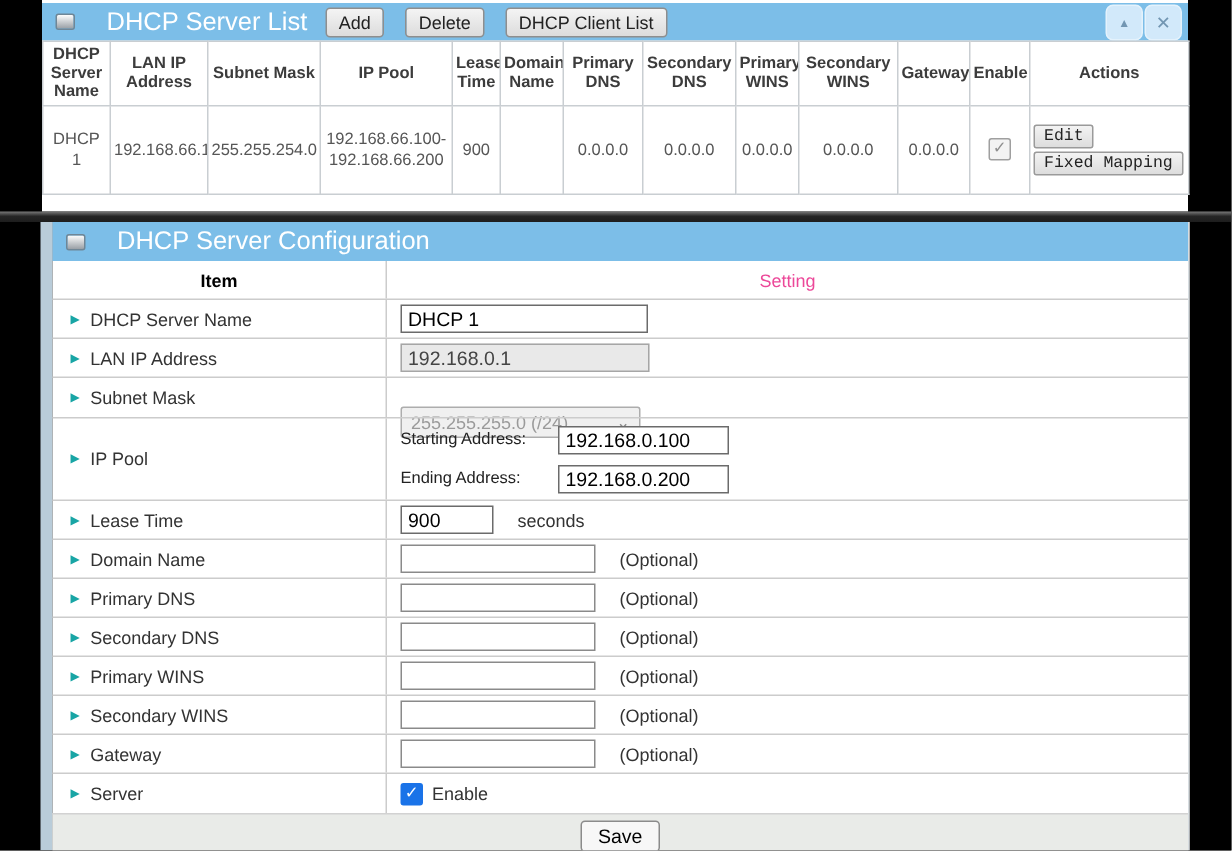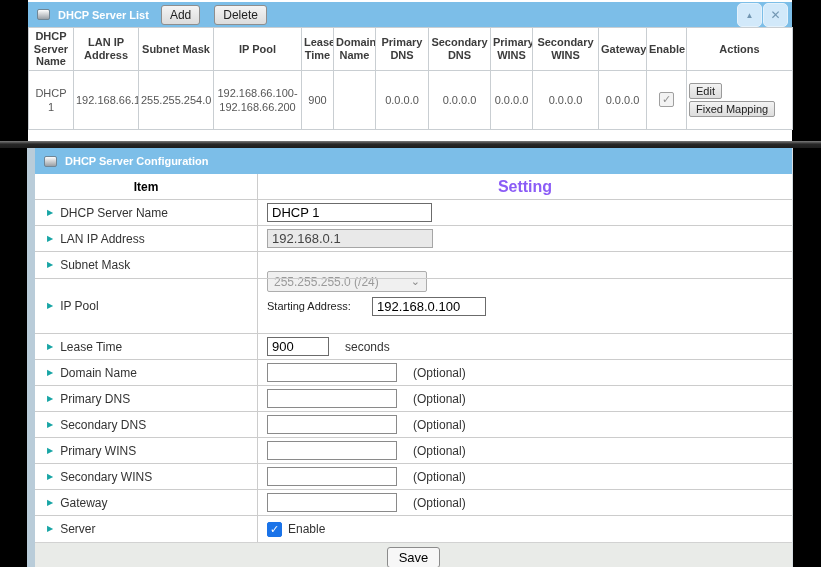--- a/index.html
+++ b/index.html
@@ -4,57 +4,57 @@
 <style>
   html,body{margin:0;padding:0;}
   body{background:#000;font-family:"Liberation Sans","DejaVu Sans",sans-serif;}
   #screen{position:relative;width:821px;height:567px;background:#000;overflow:hidden;}
 
   
   .top-region{position:absolute;left:28px;top:0;width:764px;height:141px;background:#fff;}
   .titlebar{position:absolute;left:0;top:2px;right:0;height:25px;background:#7cbee8;display:flex;align-items:center;}
   .panel-icon{width:11px;height:9px;margin-left:9px;border:1px solid #6f8696;border-radius:2px;
               background:linear-gradient(180deg,#fdfdfd 0%,#9aa0a6 100%);flex:0 0 auto;}
-  .tb-title{color:#fff;font-size:11px;font-weight:bold;margin-left:8px;white-space:nowrap;}
+  .tb-title{color:#fff;font-size:17px;font-weight:normal;margin-left:21px;white-space:nowrap;}
   .tb-btn{margin-left:14px;height:20px;padding:0 8px;background:linear-gradient(180deg,#f4f4f4,#dcdcdc);
           border:1px solid #8e8e8e;border-radius:3px;font-size:12px;color:#222;white-space:nowrap;
           display:inline-flex;align-items:center;cursor:pointer;}
   .tb-btn.first{margin-left:12px;}
   .win-btn{position:absolute;top:1px;width:23px;height:22px;background:#d2e9fa;border:1px solid #e4f2fc;
            border-radius:5px;color:#7296b2;display:flex;align-items:center;justify-content:center;cursor:pointer;}
   .win-collapse{right:30px;font-size:8px;}
   .win-close{right:4px;font-size:12px;font-weight:bold;}
 
   table.list{position:absolute;left:0;top:27px;width:764px;border-collapse:collapse;table-layout:fixed;}
   table.list th,table.list td{border:1px solid #c9ced2;overflow:hidden;}
   table.list th{height:36px;font-size:11px;font-weight:bold;color:#3c3c3c;text-align:center;
                 padding:2px 2px;line-height:1.15;background:#fff;}
   table.list td{height:56px;font-size:11px;color:#565656;text-align:center;padding:1px 2px;line-height:1.3;background:#fff;}
-  td.actions-cell{text-align:left;padding-left:7px;vertical-align:middle;}
+  td.actions-cell{text-align:left;padding-left:7px;vertical-align:middle;font-family:Liberation Mono, monospace;}
   .btn-sm{display:block;width:fit-content;margin:2px 0;background:linear-gradient(180deg,#f3f3f3,#ddd);
           border:1px solid #9a9a9a;border-radius:2px;font-size:11px;color:#222;padding:1px 6px;
           white-space:nowrap;cursor:pointer;font-family:inherit;}
   .cb{width:13px;height:13px;border-radius:2px;font-size:11px;line-height:13px;text-align:center;}
   .cb-disabled{margin:0 auto;background:#f3f3f3;border:1px solid #9f9f9f;color:#8f8f8f;}
 
   
   .separator{position:absolute;left:0;top:141px;width:821px;height:7px;
              background:linear-gradient(180deg,#7a7a7a 0%,#262626 45%,#1d1d1d 100%);}
 
   
   .left-strip{position:absolute;left:27px;top:148px;width:8px;height:419px;background:#b9ccd9;}
   .panel2{position:absolute;left:35px;top:148px;width:757px;height:419px;background:#fff;
           display:flex;flex-direction:column;border-right:1px solid #d7dde1;}
   .p2-topstrip{height:8px;background:#ccd2d0;}
   .titlebar2{height:26px;background:#7cbee8;display:flex;align-items:center;flex:0 0 auto;}
 
   .cfg-head{display:flex;height:25px;flex:0 0 auto;}
   .cfg-head .hi{width:222px;border-right:1px solid #ccc;display:flex;align-items:center;justify-content:center;
                 font-size:12px;font-weight:bold;color:#000;}
-  .cfg-head .hs{flex:1;display:flex;align-items:center;justify-content:center;font-size:16px;font-weight:bold;color:#8b5cf6;}
+  .cfg-head .hs{flex:1;display:flex;align-items:center;justify-content:center;font-size:12px;font-weight:normal;color:#ec4899;}
 
   .cfg-row{display:flex;border-top:1px solid #ccc;flex:0 0 auto;}
   .h25{height:25px;} .h26{height:26px;} .h54{height:54px;}
   .cfg-item{width:210px;padding-left:12px;border-right:1px solid #ccc;display:flex;align-items:center;gap:7px;
             font-size:12px;color:#333;}
   .bullet{color:#18a5a5;font-size:8px;line-height:1;}
   .cfg-setting{flex:1;display:flex;align-items:center;padding-left:9px;font-size:12px;color:#333;}
   .cfg-setting.pool{flex-direction:column;align-items:flex-start;justify-content:center;gap:7px;}
   .pool-line{display:flex;align-items:center;}
   .pool-label{display:inline-block;width:105px;font-size:11px;color:#222;}
@@ -80,20 +80,21 @@
 <body>
 
 <div id="screen">
 
   <div class="top-region">
     <div class="titlebar">
       <span class="panel-icon"></span>
       <span class="tb-title">DHCP Server List</span>
       <button class="tb-btn first">Add</button>
       <button class="tb-btn">Delete</button>
+      <button class="tb-btn">DHCP Client List</button>
       <div class="win-btn win-collapse">
         <span>▲</span>
       </div>
       <div class="win-btn win-close">
         <span>✕</span>
       </div>
     </div>
 
     <table class="list">
       <colgroup>
@@ -204,20 +205,24 @@
     <div class="cfg-row h54">
       <div class="cfg-item">
         <span class="bullet">▶</span>
         <span>IP Pool</span>
       </div>
       <div class="cfg-setting pool">
         <div class="pool-line">
           <span class="pool-label">Starting Address:</span>
           <input class="inp w127" type="text" value="192.168.0.100" style="">
         </div>
+        <div class="pool-line">
+          <span class="pool-label">Ending Address:</span>
+          <input class="inp w127" type="text" value="192.168.0.200" style="">
+        </div>
       </div>
     </div>
 
     <div class="cfg-row h25">
       <div class="cfg-item">
         <span class="bullet">▶</span>
         <span>Lease Time</span>
       </div>
       <div class="cfg-setting">
         <input class="inp w62" type="text" value="900" style="">

